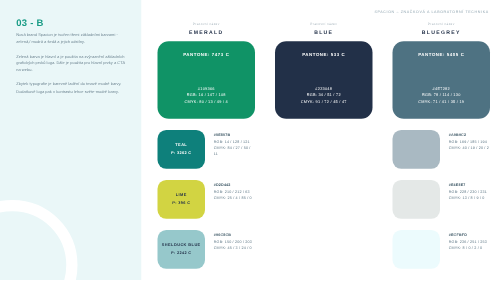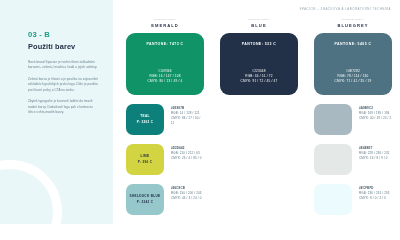--- a/index.html
+++ b/index.html
@@ -14,21 +14,21 @@
   
   .left-panel {
     position:absolute; left:0; top:0; width:113px; height:224px;
     background:#EAF7F8; overflow:hidden;
   }
   .ring {
     position:absolute; left:-42px; bottom:-40px;
     width:104px; height:104px; border-radius:50%;
     border:9px solid #ffffff;
   }
-  .panel-inner { position:relative; padding:30px 13px 0 13px; z-index:2;margin-left:15px; }
+  .panel-inner { position:relative; padding:14px 13px 0 13px; z-index:2; }
   .sec-num {
     font-size:7.6px; font-weight:bold; color:#1A9C86;
     letter-spacing:.2px; margin-bottom:3px;
   }
   .sec-title {
     font-size:7.4px; font-weight:bold; color:#223048;
     letter-spacing:.1px; margin-bottom:9px;
   }
   .para {
     font-size:3.15px; line-height:1.72; color:#6C8390;
@@ -91,21 +91,20 @@
 </style>
 </head>
 <body>
 
 <div id="page">
 
   <div class="left-panel">
     <div class="ring"></div>
     <div class="panel-inner">
       <div class="sec-num">03 - B</div>
-      <div class="sec-title">Použití barev</div>
       <div class="para">Nová brand Spacion je tvořen třemi základními barvami - zelená,/ modrá a šedá a jejich odstíny.</div>
       <div class="para">Zelená barva je hlavní a je použita na zvýraznění základních grafických prvků loga. Dále je použita pro hlavní prvky a CTA na webu.</div>
       <div class="para">Zbytek typografie je barevně ladění do tmavě modré barvy. Dodatkově loga pak v kontrastu lehce světe-modré barvy.</div>
     </div>
   </div>
 
   <div class="doc-header">SPACION – ZNAČKOVÁ A LABORATORNÍ TECHNIKA</div>
 
   <div class="grid">
 

